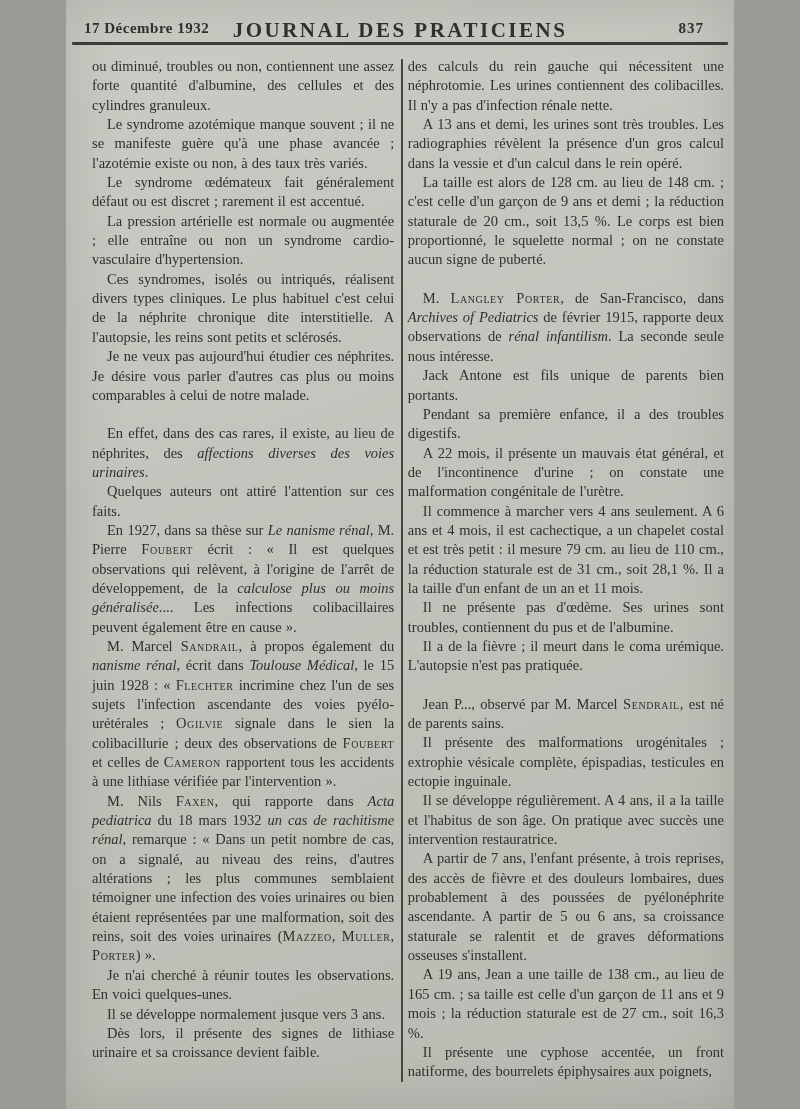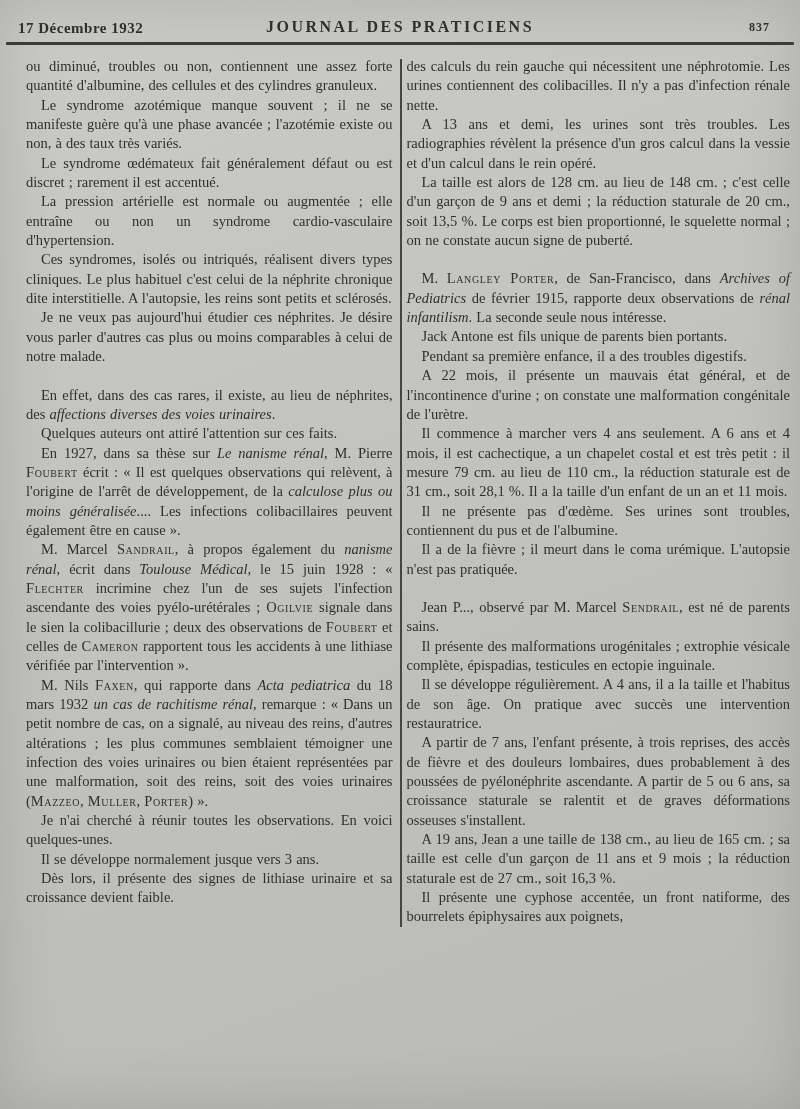--- a/index.html
+++ b/index.html
@@ -1,20 +1,20 @@
 <!DOCTYPE html>
 <html lang="fr"><head>
 <meta charset="utf-8">
 <style>
   html, body { margin: 0; padding: 0; }
   body { background: #9a9b96; font-family: "Liberation Serif", "DejaVu Serif", serif; }
 
   .page {
     position: relative;
-    width: 800px;
+    width: 668px;
     height: 1109px;
     margin: 0 auto;
     background: #c7c9c1;
     background-image: linear-gradient(160deg, rgba(255,255,255,0.05), rgba(0,0,0,0.04) 60%, rgba(0,0,0,0.07));
     box-shadow: inset 0 0 60px rgba(60,60,50,0.18);
     overflow: hidden;
     color: #2f302a;
   }
 
   .header {
@@ -31,29 +31,29 @@
     font-size: 15px;
     font-weight: bold;
     letter-spacing: 0.5px;
   }
   .header .title {
     position: absolute;
     left: 0;
     right: 0;
     top: 2px;
     text-align: center;
-    font-size: 16px;
+    font-size: 21px;
     font-weight: bold;
     letter-spacing: 2.5px;
   }
   .header .pagenum {
     position: absolute;
     right: 14px;
     top: 4px;
-    font-size: 12px;
+    font-size: 15px;
     font-weight: bold;
     letter-spacing: 1px;
   }
   .rule {
     position: absolute;
     top: 42px;
     left: 6px;
     right: 6px;
     height: 3px;
     background: #3b3c35;

